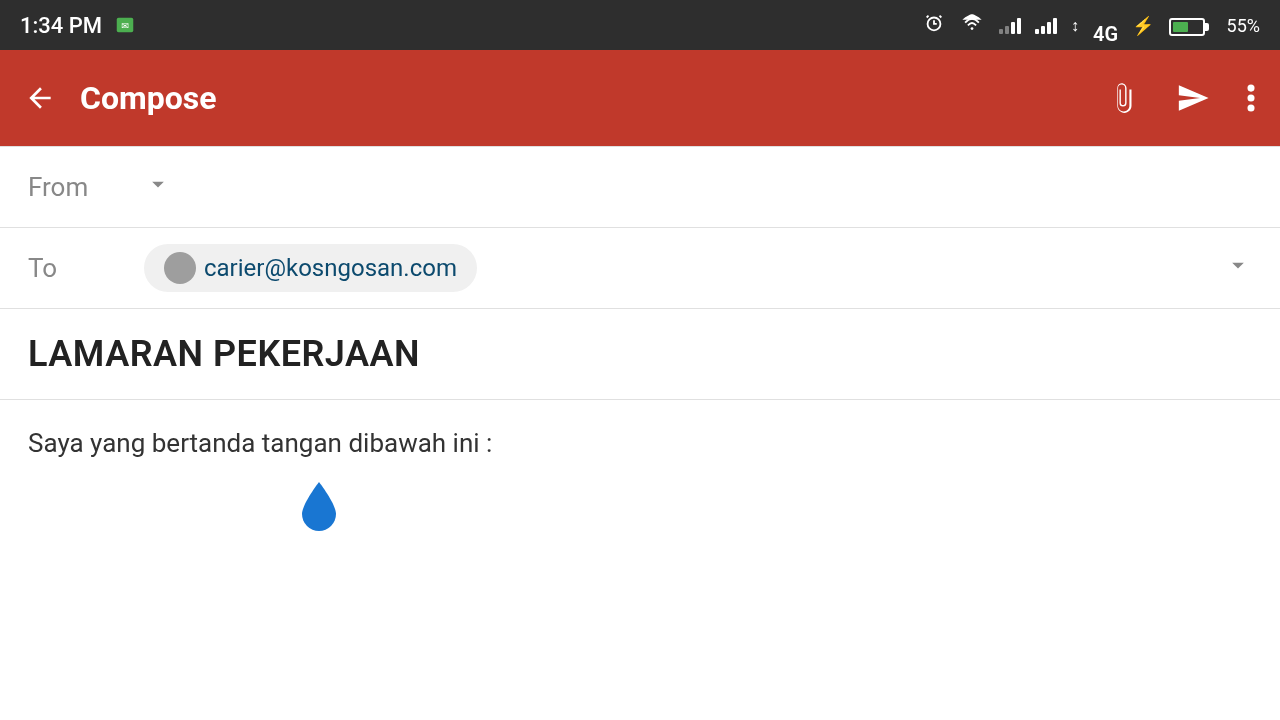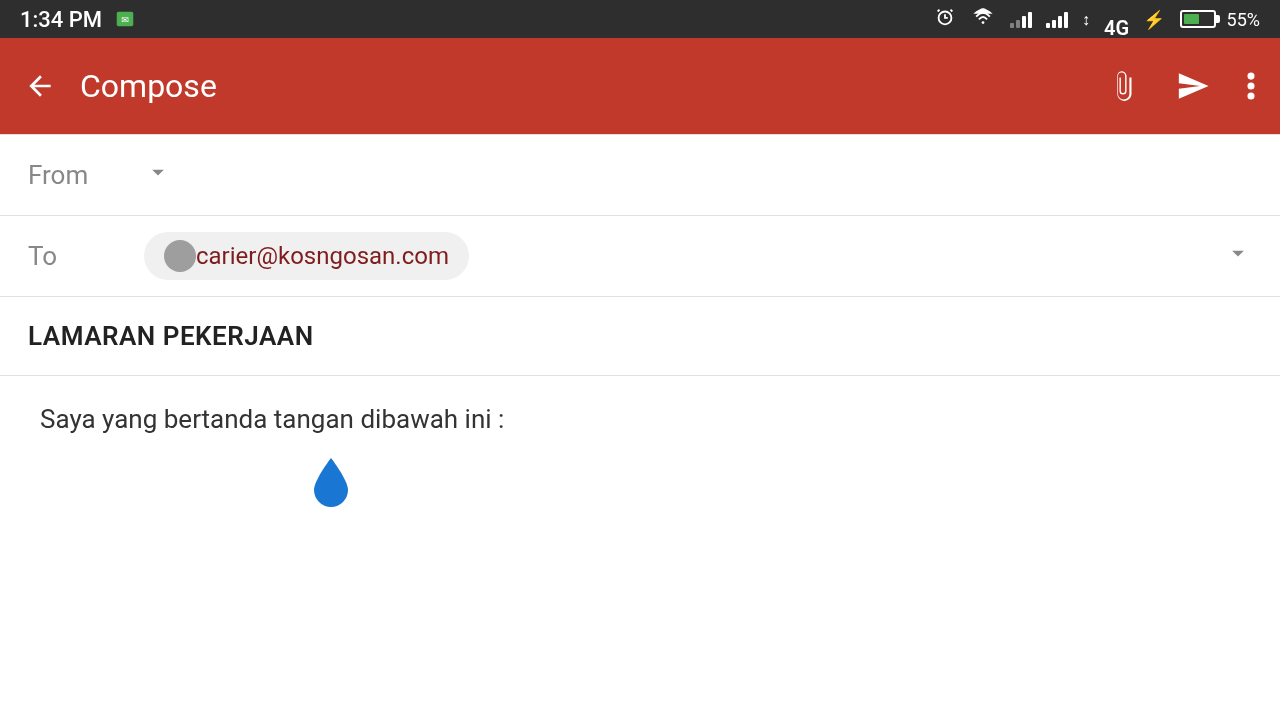--- a/index.html
+++ b/index.html
@@ -8,21 +8,21 @@
       width: 1280px;
       height: 720px;
       font-family: 'Roboto', Arial, sans-serif;
       background: #fff;
       overflow: hidden;
     }
 
     
     .status-bar {
       width: 100%;
-      height: 38px;
+      height: 50px;
       background: #2e2e2e;
       display: flex;
       align-items: center;
       justify-content: space-between;
       padding: 0 20px;
       color: #fff;
     }
     .status-bar-left {
       font-size: 22px;
       font-weight: 500;
@@ -31,22 +31,22 @@
       gap: 12px;
     }
     .status-bar-right {
       display: flex;
       align-items: center;
       gap: 14px;
       font-size: 18px;
     }
     .battery-icon {
       display: flex;
-      align-items: center;
-      gap: 5px;
+      align-items: flex-end;
+      gap: 16px;
     }
     .battery-body {
       width: 36px;
       height: 18px;
       border: 2px solid #fff;
       border-radius: 3px;
       position: relative;
       display: flex;
       align-items: center;
       padding: 2px;
@@ -78,21 +78,21 @@
       align-items: center;
       padding: 0 24px;
       color: #fff;
     }
     .toolbar-back {
       cursor: pointer;
       margin-right: 24px;
     }
     .toolbar-title {
       font-size: 32px;
-      font-weight: 400;
+      font-weight: 700;
       flex: 1;
       color: #fff;
     }
     .toolbar-actions {
       display: flex;
       align-items: center;
       gap: 36px;
     }
     .toolbar-icon {
       cursor: pointer;
@@ -130,41 +130,42 @@
     }
 
     
     .to-chip {
       display: inline-flex;
       align-items: center;
       background: #f0f0f0;
       border-radius: 24px;
       padding: 8px 20px;
       font-size: 24px;
-      color: #7f1d1d;
+      color: #0c4a6e;
+      gap: 8px;
     }
     .to-chip-avatar {
       width: 32px;
       height: 32px;
       border-radius: 50%;
       background: #9e9e9e;
     }
 
     
     .subject-row {
       padding: 24px 28px;
-      font-size: 26px;
+      font-size: 36px;
       font-weight: 600;
       color: #222;
       letter-spacing: 0.5px;
     }
 
     
     .body-area {
-      padding: 28px 40px;
+      padding: 28px 28px;
       font-size: 26px;
       color: #333;
       position: relative;
     }
 
     
     .icon-svg {
       display: inline-flex;
       align-items: center;
       justify-content: center;

